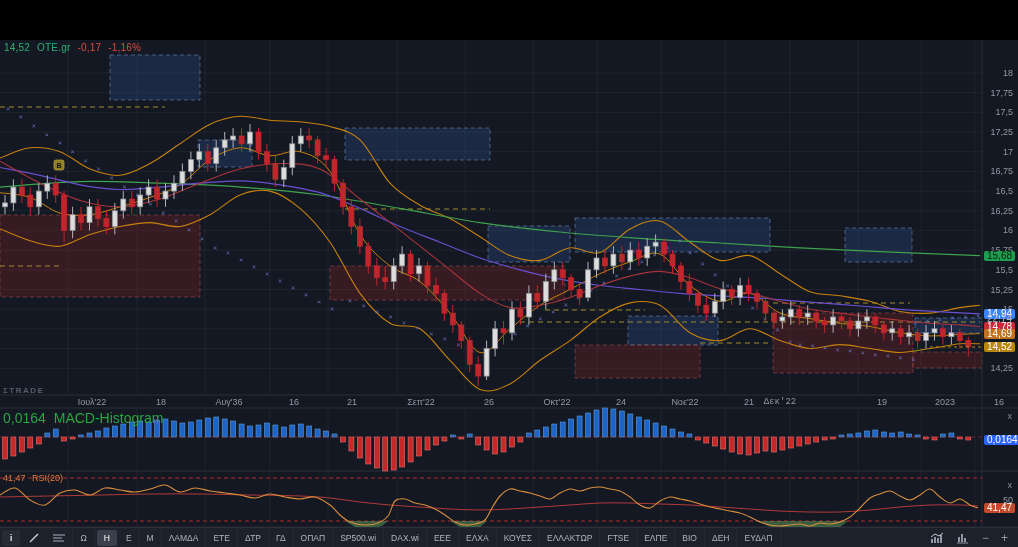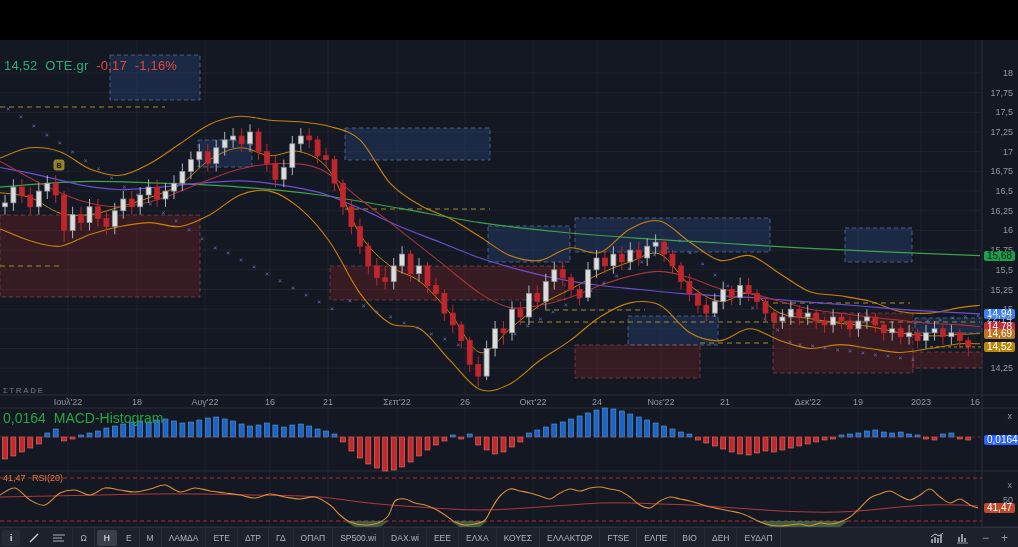--- a/index.html
+++ b/index.html
@@ -1,27 +1,27 @@
 <!DOCTYPE html>
 <html><head>
 <meta charset="utf-8">
 <style>
   html,body{margin:0;padding:0;background:#000;}
   #app{position:relative;width:1018px;height:547px;background:#141822;overflow:hidden;
        font-family:"Liberation Sans",sans-serif;-webkit-font-smoothing:antialiased;}
   #top-band{position:absolute;left:0;top:0;width:1018px;height:40px;background:#000;z-index:5;}
   svg#canvas{position:absolute;left:0;top:0;z-index:1;}
   .ovl{position:absolute;z-index:6;white-space:nowrap;}
-  #symbol-bar{left:4px;top:58px;font-size:13px;letter-spacing:.2px;}
+  #symbol-bar{left:4px;top:42px;font-size:10px;letter-spacing:.2px;}
   #symbol-bar .grn{color:#2fae74;} #symbol-bar .red{color:#e0493f;margin-left:4px;}
   #watermark{left:3px;top:386px;font-size:8px;color:#565d69;letter-spacing:1.5px;font-weight:bold;}
   #macd-label{left:3px;top:410px;font-size:14px;color:#27a641;}
   #rsi-label{left:3px;top:473px;font-size:9px;color:#e57b3a;}
   .axis-label{position:absolute;right:5px;font-size:9px;color:#9298a3;z-index:6;}
-  .x-label{position:absolute;top:397px;font-size:9px;color:#9298a3;transform:translateX(-50%);z-index:6;}
+  .x-label{position:absolute;top:397px;font-size:9px;color:#9298a3;transform:translateX(-50%);z-index:6;margin-left:24px;}
   .badge{position:absolute;left:984px;font-size:10px;line-height:10px;padding:0 3px;border-radius:2px;z-index:7;}
   .close-x{position:absolute;right:6px;font-size:9px;color:#8b8f99;z-index:8;cursor:pointer;}
   #toolbar{position:absolute;left:0;top:527px;width:1018px;height:20px;background:#1d212c;
            border-top:1px solid #2a2e39;display:flex;align-items:stretch;z-index:9;font-size:8.5px;color:#b2b5be;}
   .tb-btn{display:flex;align-items:center;justify-content:center;padding:0 7px;border-right:1px solid #262a35;cursor:pointer;}
   .tb-btn.tile{background:#262b36;margin:2px;border:0;border-radius:2px;padding:0 8px;color:#e8e9ec;font-weight:bold;}
   .tb-btn.sel{background:#3a3f4b;color:#fff;border:0;margin:2px;border-radius:2px;}
   .tb-spacer{flex:1;}
   .tb-ico{display:flex;align-items:center;justify-content:center;padding:0 6px;cursor:pointer;color:#9298a3;}
   .tb-ico svg{display:block;}
@@ -571,30 +571,30 @@
       <div class="badge" style="top: 313.6px; color: rgb(178, 181, 190);">22,74</div>
       <div class="badge" style="top: 321.5px; background: rgb(198, 43, 56); color: rgb(255, 255, 255);">14,78</div>
       <div class="badge" style="top: 328.6px; background: rgb(192, 115, 30); color: rgb(255, 255, 255);">14,69</div>
       <div class="badge" style="top: 341.9px; background: rgb(184, 134, 11); color: rgb(255, 255, 255);">14,52</div>
       <div class="badge" style="top: 435px; background: rgb(41, 98, 255); color: rgb(255, 255, 255);">0,0164</div>
       <div class="badge" style="top: 503px; background: rgb(193, 74, 42); color: rgb(255, 255, 255);">41,47</div>
     </div>
   <div id="xaxis-labels">
       <div class="x-label" style="left: 68px;">Ιουλ'22</div>
       <div class="x-label" style="left: 137px;">18</div>
-      <div class="x-label" style="left: 205px;">Αυγ'22</div>
+      <div class="x-label" style="left: 205px;">Αυγ'36</div>
       <div class="x-label" style="left: 270px;">16</div>
       <div class="x-label" style="left: 328px;">21</div>
       <div class="x-label" style="left: 397px;">Σεπ'22</div>
       <div class="x-label" style="left: 465px;">26</div>
       <div class="x-label" style="left: 533px;">Οκτ'22</div>
       <div class="x-label" style="left: 597px;">24</div>
       <div class="x-label" style="left: 661px;">Νοε'22</div>
       <div class="x-label" style="left: 725px;">21</div>
-      <div class="x-label" style="left: 808px;">Δεκ'22</div>
+      <div class="x-label" style="left: 756px; font-family: Liberation Mono, monospace;">Δεκ'22</div>
       <div class="x-label" style="left: 858px;">19</div>
       <div class="x-label" style="left: 921px;">2023</div>
       <div class="x-label" style="left: 975px;">16</div>
     </div>
 
   <div id="toolbar">
     <div class="tb-btn tile">i</div>
     <div class="tb-ico">
       <svg width="12" height="12" viewBox="0 0 12 12">
           <line x1="2" y1="10" x2="10" y2="2" stroke="#c9ccd3" stroke-width="1.4"></line>

